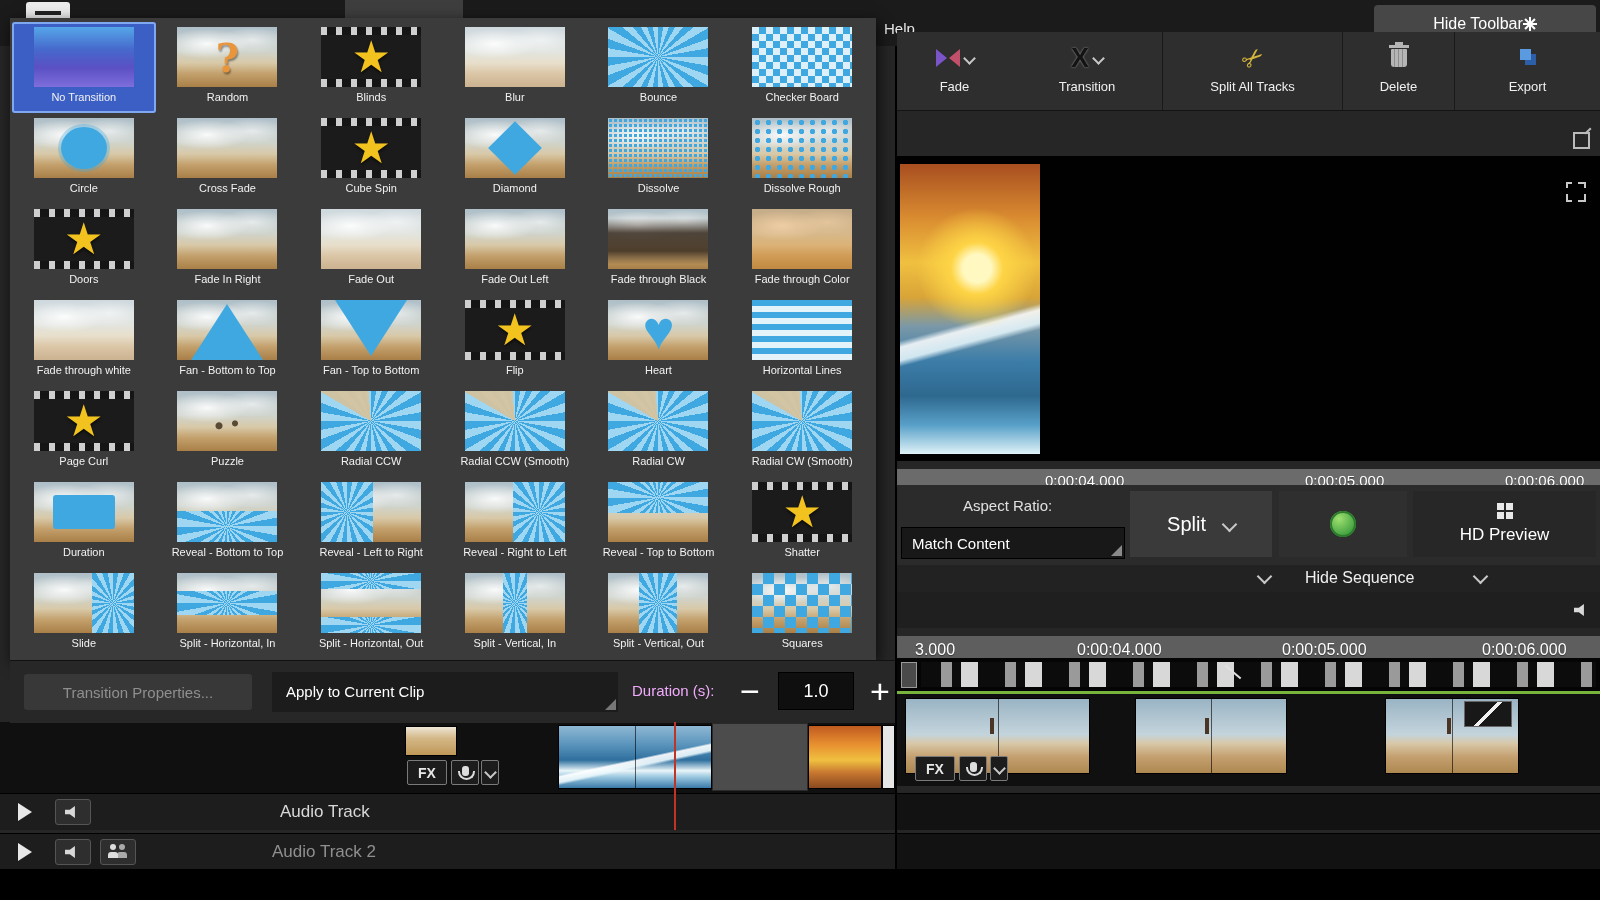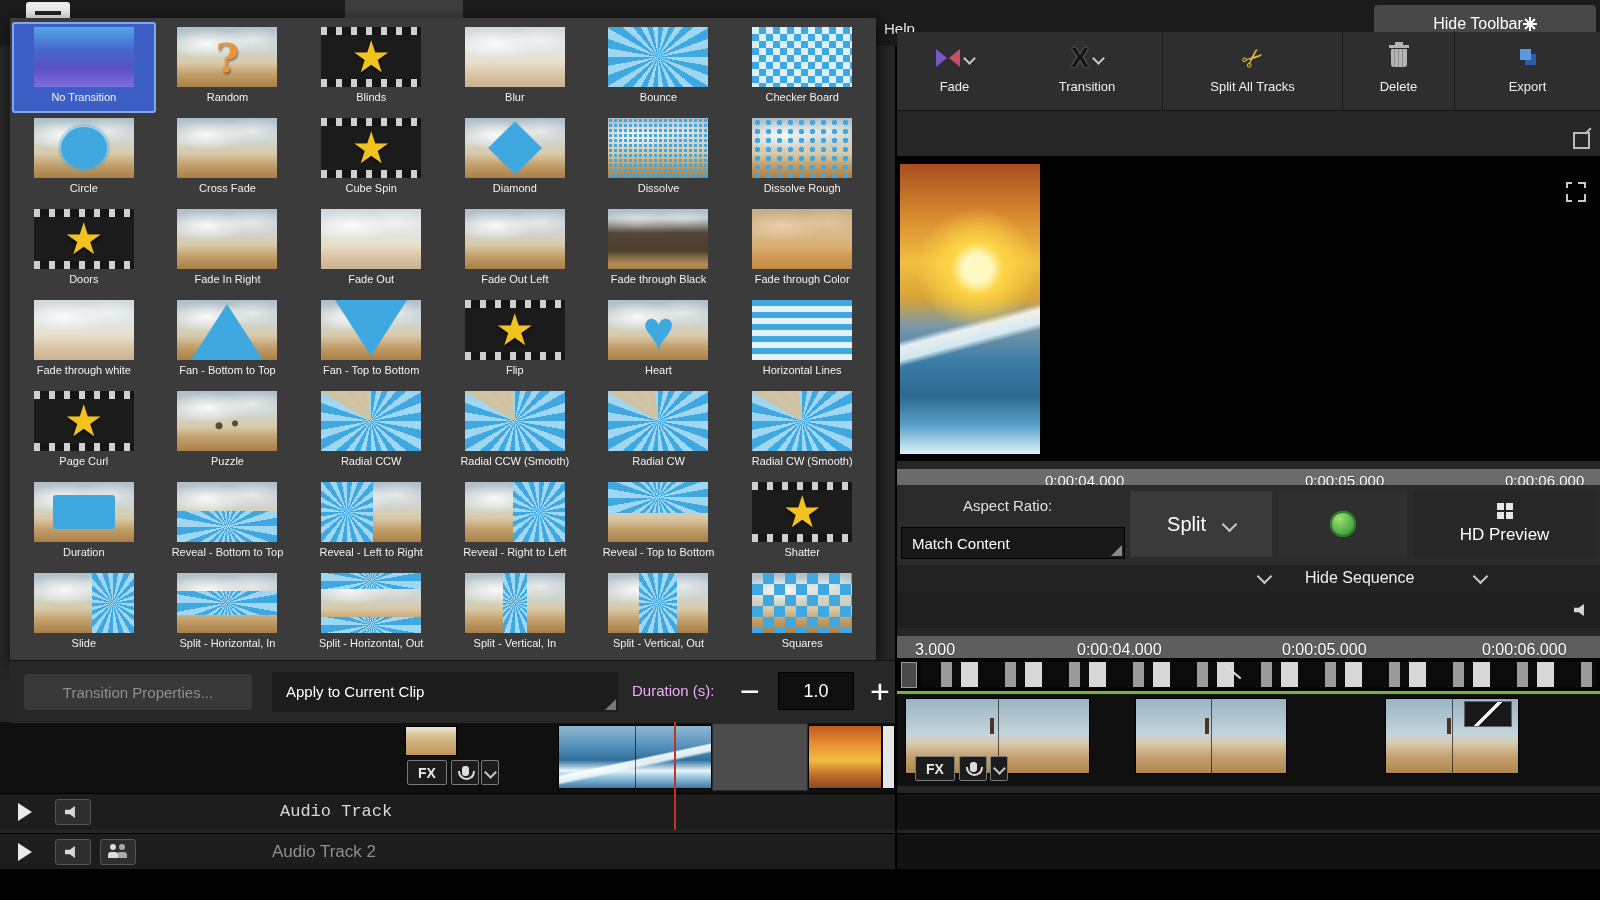--- a/index.html
+++ b/index.html
@@ -183,21 +183,21 @@
   .a1{top:793px;} .a2{top:833px;}
   .audio-row::after{content:'';position:absolute;left:897px;right:0;top:0;bottom:0;background:rgba(0,0,0,.35);}
   .ic-play{width:0;height:0;border-top:9px solid transparent;border-bottom:9px solid transparent;border-left:14px solid #e8e8e8;position:absolute;left:18px;top:9px;}
   .sq-btn{position:absolute;top:5px;width:36px;height:26px;background:#2e2e2e;border:1px solid #555;border-radius:3px;display:flex;align-items:center;justify-content:center;box-sizing:border-box;}
   .b-spk{left:55px;}
   .b-ppl{left:100px;}
   .ic-people{position:relative;width:20px;height:12px;}
   .ic-people::before{content:'';position:absolute;left:2px;top:-2px;width:6px;height:6px;border-radius:50%;background:#ddd;box-shadow:9px 0 0 #aaa;}
   .ic-people::after{content:'';position:absolute;left:0;bottom:0;width:10px;height:6px;border-radius:3px 3px 0 0;background:#ddd;box-shadow:9px 0 0 #aaa;}
   .audio-label{position:absolute;top:8px;font-size:17px;color:#d8d8d8;}
-  .a1 .audio-label{left:280px;font-family:Liberation Mono, monospace;}
+  .a1 .audio-label{left:280px;}
   .a2 .audio-label{left:272px;color:#8f8f8f;}
   .bottombar{position:absolute;left:0;right:0;top:869px;height:31px;background:#000;}
   .vdiv{position:absolute;left:895px;top:46px;bottom:31px;width:2px;background:#000;z-index:15;}
 </style>
 </head>
 <body>
 
 <div class="app">
 
   <div class="menubar">

